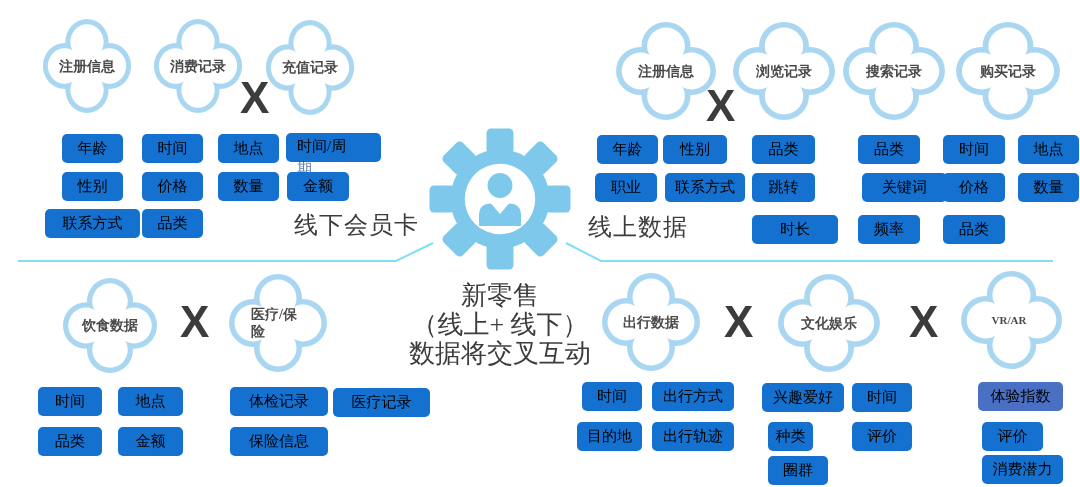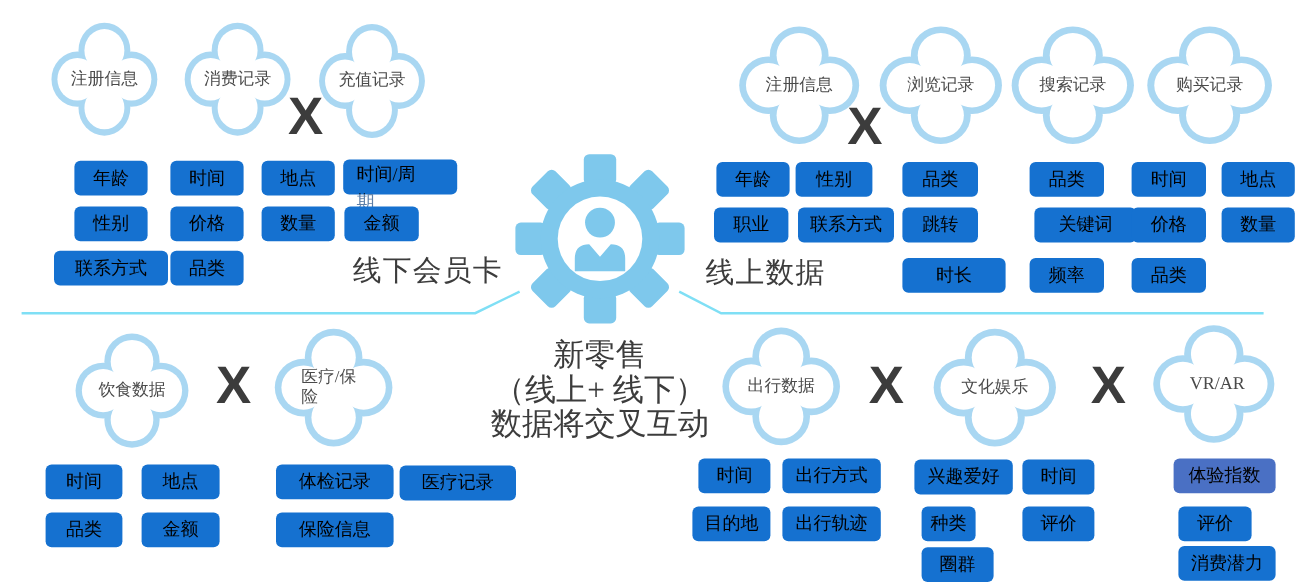--- a/index.html
+++ b/index.html
@@ -9,23 +9,23 @@
   }
   svg.lines{position:absolute;left:0;top:0;pointer-events:none;}
   svg.lines polyline{fill:none;stroke:var(--line-cyan,#7fdff5);stroke-width:2;}
   .gear{position:absolute;left:425px;top:124px;width:150px;height:150px;}
   .cloud{position:absolute;}
   .cloud > svg{position:absolute;left:0;top:0;width:100%;height:100%;}
   .cloud-label{
     position:absolute;inset:0;display:flex;align-items:center;justify-content:center;
     font-size:14px;color:#4a4a4a;text-align:center;line-height:17px;
   }
-  .cloud-label span{display:block;max-width:74px;}
+  .cloud-label span{display:block;max-width:74px;font-weight:bold;}
   .cloud-label span.wrap-narrow{width:54px;text-align:left;}
-  .cloud-label span.wrap-vr{width:40px;text-align:left;font-size:15px;}
+  .cloud-label span.wrap-vr{width:40px;text-align:left;font-size:11px;}
   .tag{
     position:absolute;height:29px;background:var(--tag-blue,#1571d0);
     border-radius:5px;color:#000000;font-size:15px;
     display:flex;align-items:center;justify-content:center;white-space:nowrap;
   }
   .tag.alt{background:var(--tag-alt-blue,#4a70c4);}
   .tag.tag-wrap{
     display:block;white-space:normal;overflow:hidden;height:27px;
     line-height:23px;text-align:left;padding:2px 28px 0 11px;box-sizing:content-box;
   }

